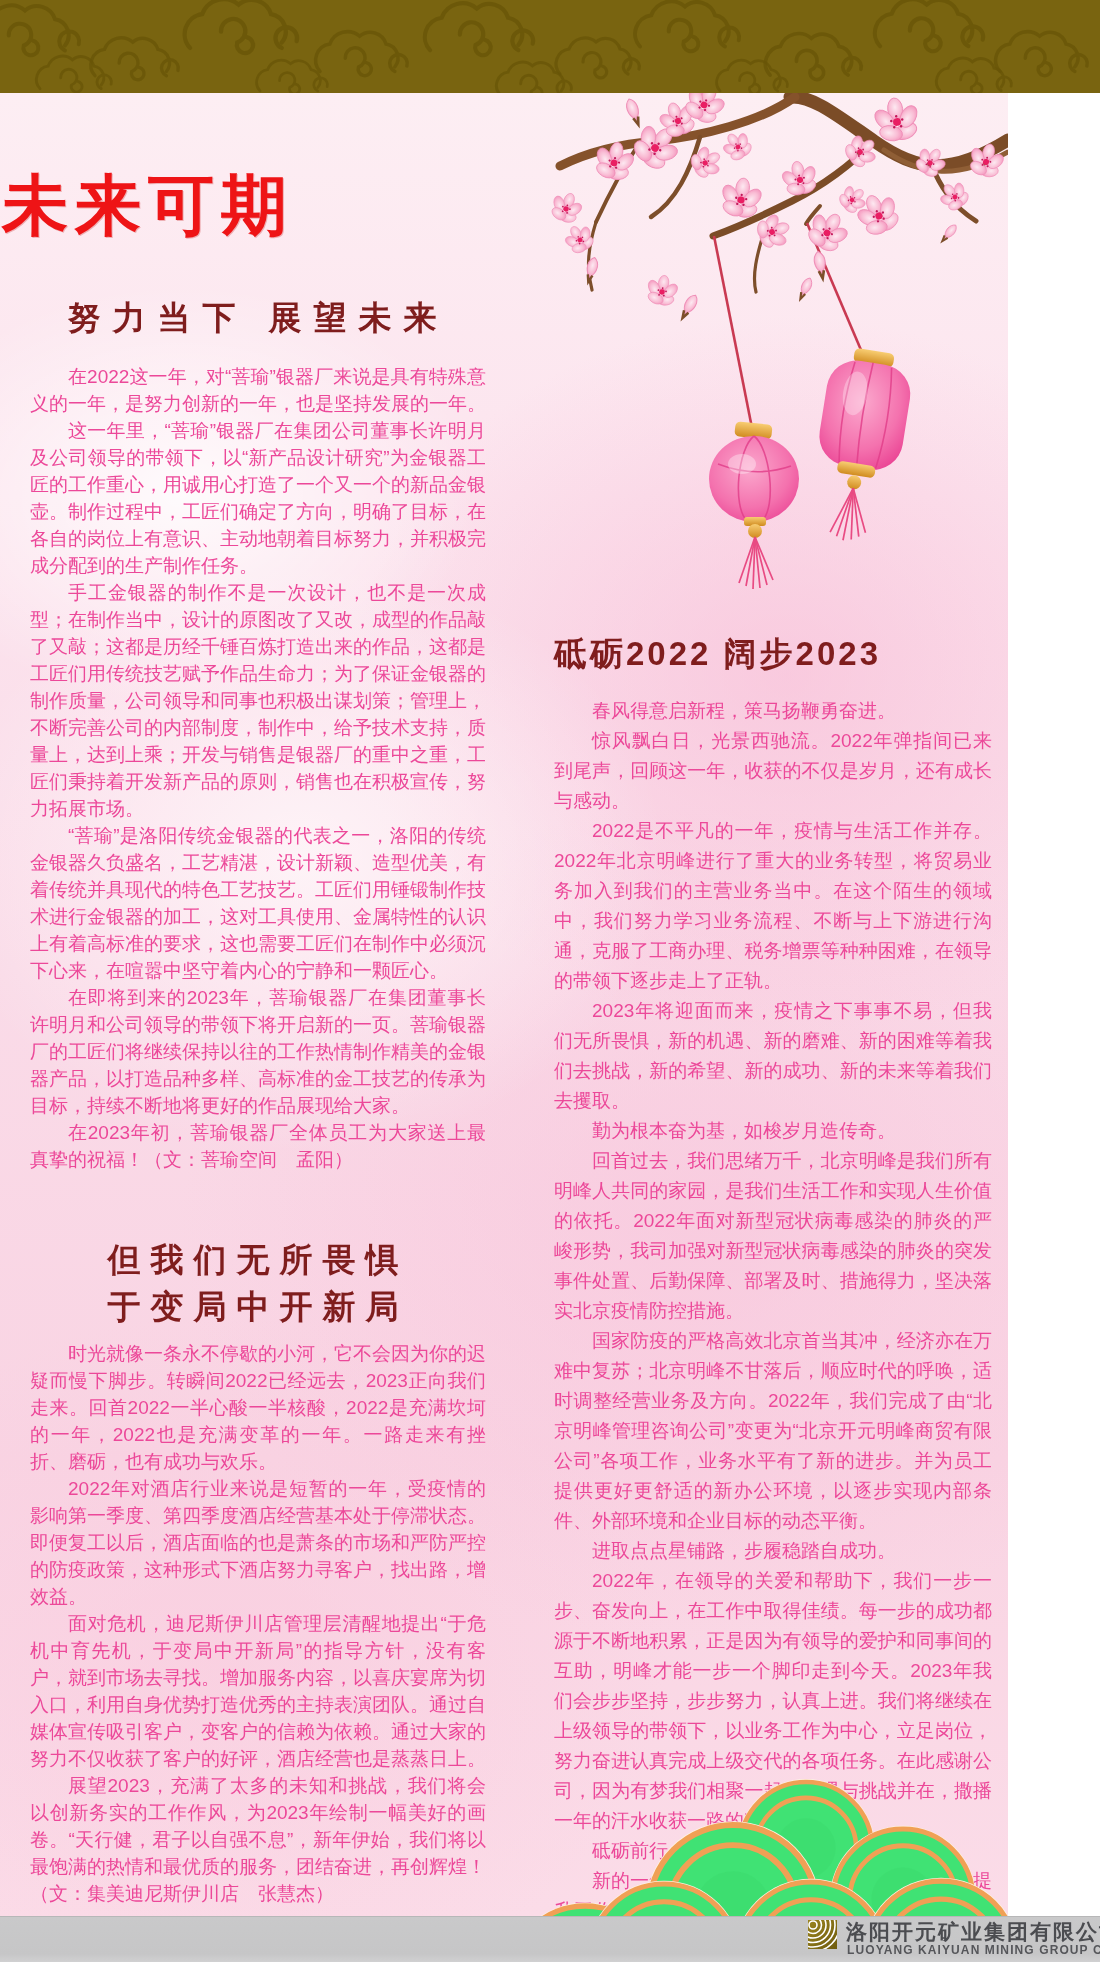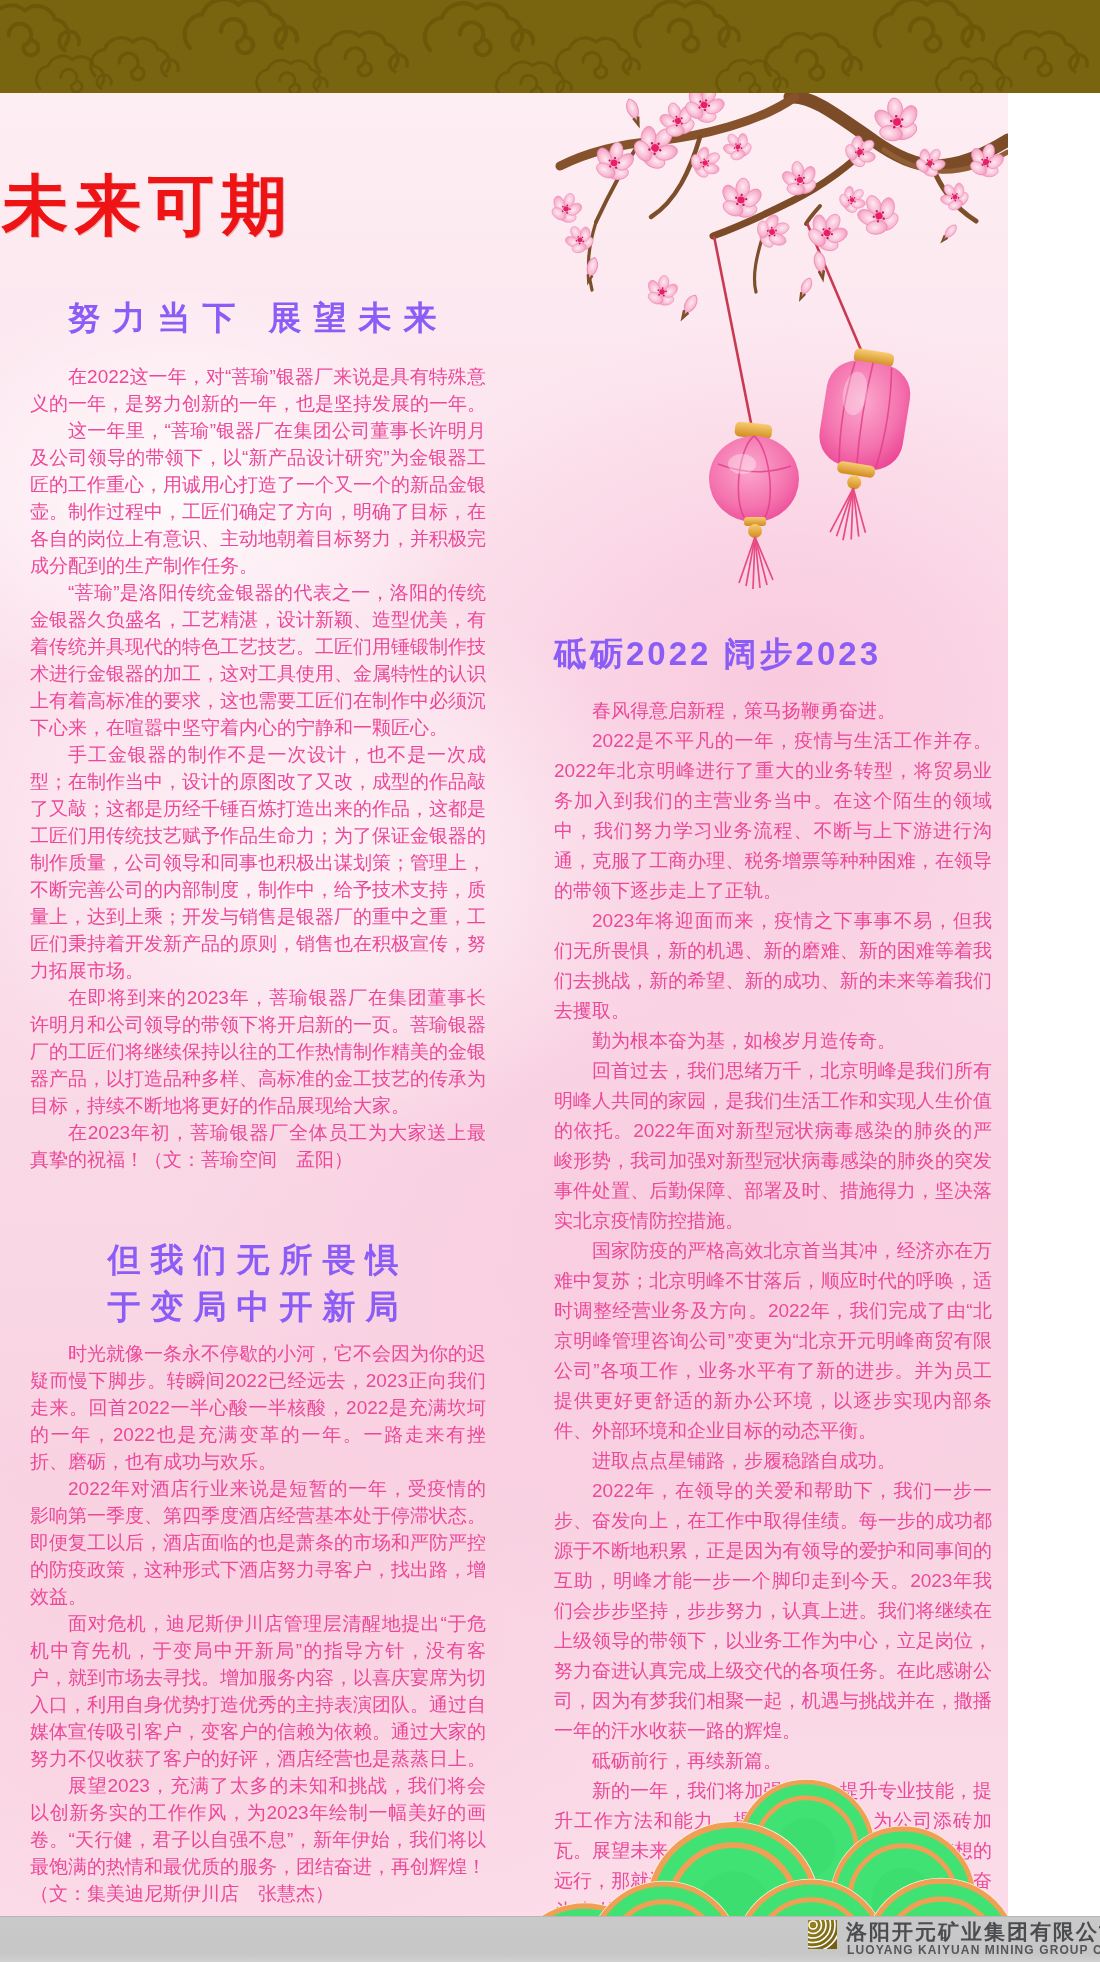--- a/index.html
+++ b/index.html
@@ -19,21 +19,21 @@
       radial-gradient(700px 560px at 70% 62%, rgba(248,196,219,.6), rgba(255,255,255,0) 75%),
       radial-gradient(620px 480px at 22% 86%, rgba(249,203,222,.55), rgba(255,255,255,0) 72%),
       linear-gradient(180deg,#fdeef3 0%,#fce4ee 22%,#fadbe8 48%,#f9d4e3 75%,#fbdce8 100%);
   }
 
   
   .main-title{position:absolute;left:2px;top:146px;
     font-size:66px;font-weight:900;letter-spacing:7px;color:#ee1416;
     text-shadow:1px 1px 0 rgba(190,0,0,.25);white-space:nowrap;margin-top:15px;}
 
-  h2.art{margin:0;font-weight:700;color:#8b5cf6;white-space:nowrap;}
+  h2.art{margin:0;font-weight:700;color:#7f1d1d;white-space:nowrap;}
   .h-left1{position:absolute;left:30px;top:296px;width:456px;text-align:center;
     font-size:33px;letter-spacing:12px;}
   .h-left2{position:absolute;left:30px;top:1236px;width:456px;text-align:center;
     font-size:33px;letter-spacing:10px;line-height:47px;}
   .h-right{position:absolute;left:554px;top:632px;width:438px;text-align:left;
     font-size:33px;letter-spacing:3px;}
 
   .paras{color:#ec4899;font-size:19px;}
   .paras p{margin:0;text-indent:2em;text-align:justify;}
   .paras-a1{position:absolute;left:30px;top:363px;width:456px;line-height:27px;}
@@ -209,38 +209,39 @@
       </g>
     </svg>
   </div>
 
   <div class="main-title">未来可期</div>
 
   <h2 class="art h-left1">努力当下 展望未来</h2>
   <div class="paras paras-a1">
       <p>在2022这一年，对“菩瑜”银器厂来说是具有特殊意义的一年，是努力创新的一年，也是坚持发展的一年。</p>
       <p>这一年里，“菩瑜”银器厂在集团公司董事长许明月及公司领导的带领下，以“新产品设计研究”为金银器工匠的工作重心，用诚用心打造了一个又一个的新品金银壶。制作过程中，工匠们确定了方向，明确了目标，在各自的岗位上有意识、主动地朝着目标努力，并积极完成分配到的生产制作任务。</p>
+      <p>手工金银器的制作不是一次设计，也不是一次成型；在制作当中，设计的原图改了又改，成型的作品敲了又敲；这都是历经千锤百炼打造出来的作品，这都是工匠们用传统技艺赋予作品生命力；为了保证金银器的制作质量，公司领导和同事也积极出谋划策；管理上，不断完善公司的内部制度，制作中，给予技术支持，质量上，达到上乘；开发与销售是银器厂的重中之重，工匠们秉持着开发新产品的原则，销售也在积极宣传，努力拓展市场。</p>
       <p>“菩瑜”是洛阳传统金银器的代表之一，洛阳的传统金银器久负盛名，工艺精湛，设计新颖、造型优美，有着传统并具现代的特色工艺技艺。工匠们用锤锻制作技术进行金银器的加工，这对工具使用、金属特性的认识上有着高标准的要求，这也需要工匠们在制作中必须沉下心来，在喧嚣中坚守着内心的宁静和一颗匠心。</p>
-      <p>手工金银器的制作不是一次设计，也不是一次成型；在制作当中，设计的原图改了又改，成型的作品敲了又敲；这都是历经千锤百炼打造出来的作品，这都是工匠们用传统技艺赋予作品生命力；为了保证金银器的制作质量，公司领导和同事也积极出谋划策；管理上，不断完善公司的内部制度，制作中，给予技术支持，质量上，达到上乘；开发与销售是银器厂的重中之重，工匠们秉持着开发新产品的原则，销售也在积极宣传，努力拓展市场。</p>
       <p>在即将到来的2023年，菩瑜银器厂在集团董事长许明月和公司领导的带领下将开启新的一页。菩瑜银器厂的工匠们将继续保持以往的工作热情制作精美的金银器产品，以打造品种多样、高标准的金工技艺的传承为目标，持续不断地将更好的作品展现给大家。</p>
       <p>在2023年初，菩瑜银器厂全体员工为大家送上最真挚的祝福！（文：菩瑜空间　孟阳）</p>
     </div>
 
   <h2 class="art h-left2"><span>但我们无所畏惧</span><br>
   <span>于变局中开新局</span></h2>
   <div class="paras paras-a2">
       <p>时光就像一条永不停歇的小河，它不会因为你的迟疑而慢下脚步。转瞬间2022已经远去，2023正向我们走来。回首2022一半心酸一半核酸，2022是充满坎坷的一年，2022也是充满变革的一年。一路走来有挫折、磨砺，也有成功与欢乐。</p>
       <p>2022年对酒店行业来说是短暂的一年，受疫情的影响第一季度、第四季度酒店经营基本处于停滞状态。即便复工以后，酒店面临的也是萧条的市场和严防严控的防疫政策，这种形式下酒店努力寻客户，找出路，增效益。</p>
       <p>面对危机，迪尼斯伊川店管理层清醒地提出“于危机中育先机，于变局中开新局”的指导方针，没有客户，就到市场去寻找。增加服务内容，以喜庆宴席为切入口，利用自身优势打造优秀的主持表演团队。通过自媒体宣传吸引客户，变客户的信赖为依赖。通过大家的努力不仅收获了客户的好评，酒店经营也是蒸蒸日上。</p>
       <p>展望2023，充满了太多的未知和挑战，我们将会以创新务实的工作作风，为2023年绘制一幅美好的画卷。“天行健，君子以自强不息”，新年伊始，我们将以最饱满的热情和最优质的服务，团结奋进，再创辉煌！（文：集美迪尼斯伊川店　张慧杰）</p>
     </div>
 
   <h2 class="art h-right">砥砺2022  阔步2023</h2>
   <div class="paras paras-a3">
       <p>春风得意启新程，策马扬鞭勇奋进。</p>
+      <p>惊风飘白日，光景西驰流。2022年弹指间已来到尾声，回顾这一年，收获的不仅是岁月，还有成长与感动。</p>
       <p>2022是不平凡的一年，疫情与生活工作并存。2022年北京明峰进行了重大的业务转型，将贸易业务加入到我们的主营业务当中。在这个陌生的领域中，我们努力学习业务流程、不断与上下游进行沟通，克服了工商办理、税务增票等种种困难，在领导的带领下逐步走上了正轨。</p>
       <p>2023年将迎面而来，疫情之下事事不易，但我们无所畏惧，新的机遇、新的磨难、新的困难等着我们去挑战，新的希望、新的成功、新的未来等着我们去攫取。</p>
       <p>勤为根本奋为基，如梭岁月造传奇。</p>
       <p>回首过去，我们思绪万千，北京明峰是我们所有明峰人共同的家园，是我们生活工作和实现人生价值的依托。2022年面对新型冠状病毒感染的肺炎的严峻形势，我司加强对新型冠状病毒感染的肺炎的突发事件处置、后勤保障、部署及时、措施得力，坚决落实北京疫情防控措施。</p>
       <p>国家防疫的严格高效北京首当其冲，经济亦在万难中复苏；北京明峰不甘落后，顺应时代的呼唤，适时调整经营业务及方向。2022年，我们完成了由“北京明峰管理咨询公司”变更为“北京开元明峰商贸有限公司”各项工作，业务水平有了新的进步。并为员工提供更好更舒适的新办公环境，以逐步实现内部条件、外部环境和企业目标的动态平衡。</p>
       <p>进取点点星铺路，步履稳踏自成功。</p>
       <p>2022年，在领导的关爱和帮助下，我们一步一步、奋发向上，在工作中取得佳绩。每一步的成功都源于不断地积累，正是因为有领导的爱护和同事间的互助，明峰才能一步一个脚印走到今天。2023年我们会步步坚持，步步努力，认真上进。我们将继续在上级领导的带领下，以业务工作为中心，立足岗位，努力奋进认真完成上级交代的各项任务。在此感谢公司，因为有梦我们相聚一起，机遇与挑战并在，撒播一年的汗水收获一路的辉煌。</p>
       <p>砥砺前行，再续新篇。</p>
       <p>新的一年，我们将加强学习，提升专业技能，提升工作方法和能力，提高工作效率，为公司添砖加瓦。展望未来，我们相信新征程是充满光荣与梦想的远行，那就让我们带着理想与信念在各自岗位上用奋斗者的实干与担当，创造2023年崭新的篇章。（文：北京明峰　史红茹）</p>
     </div>

